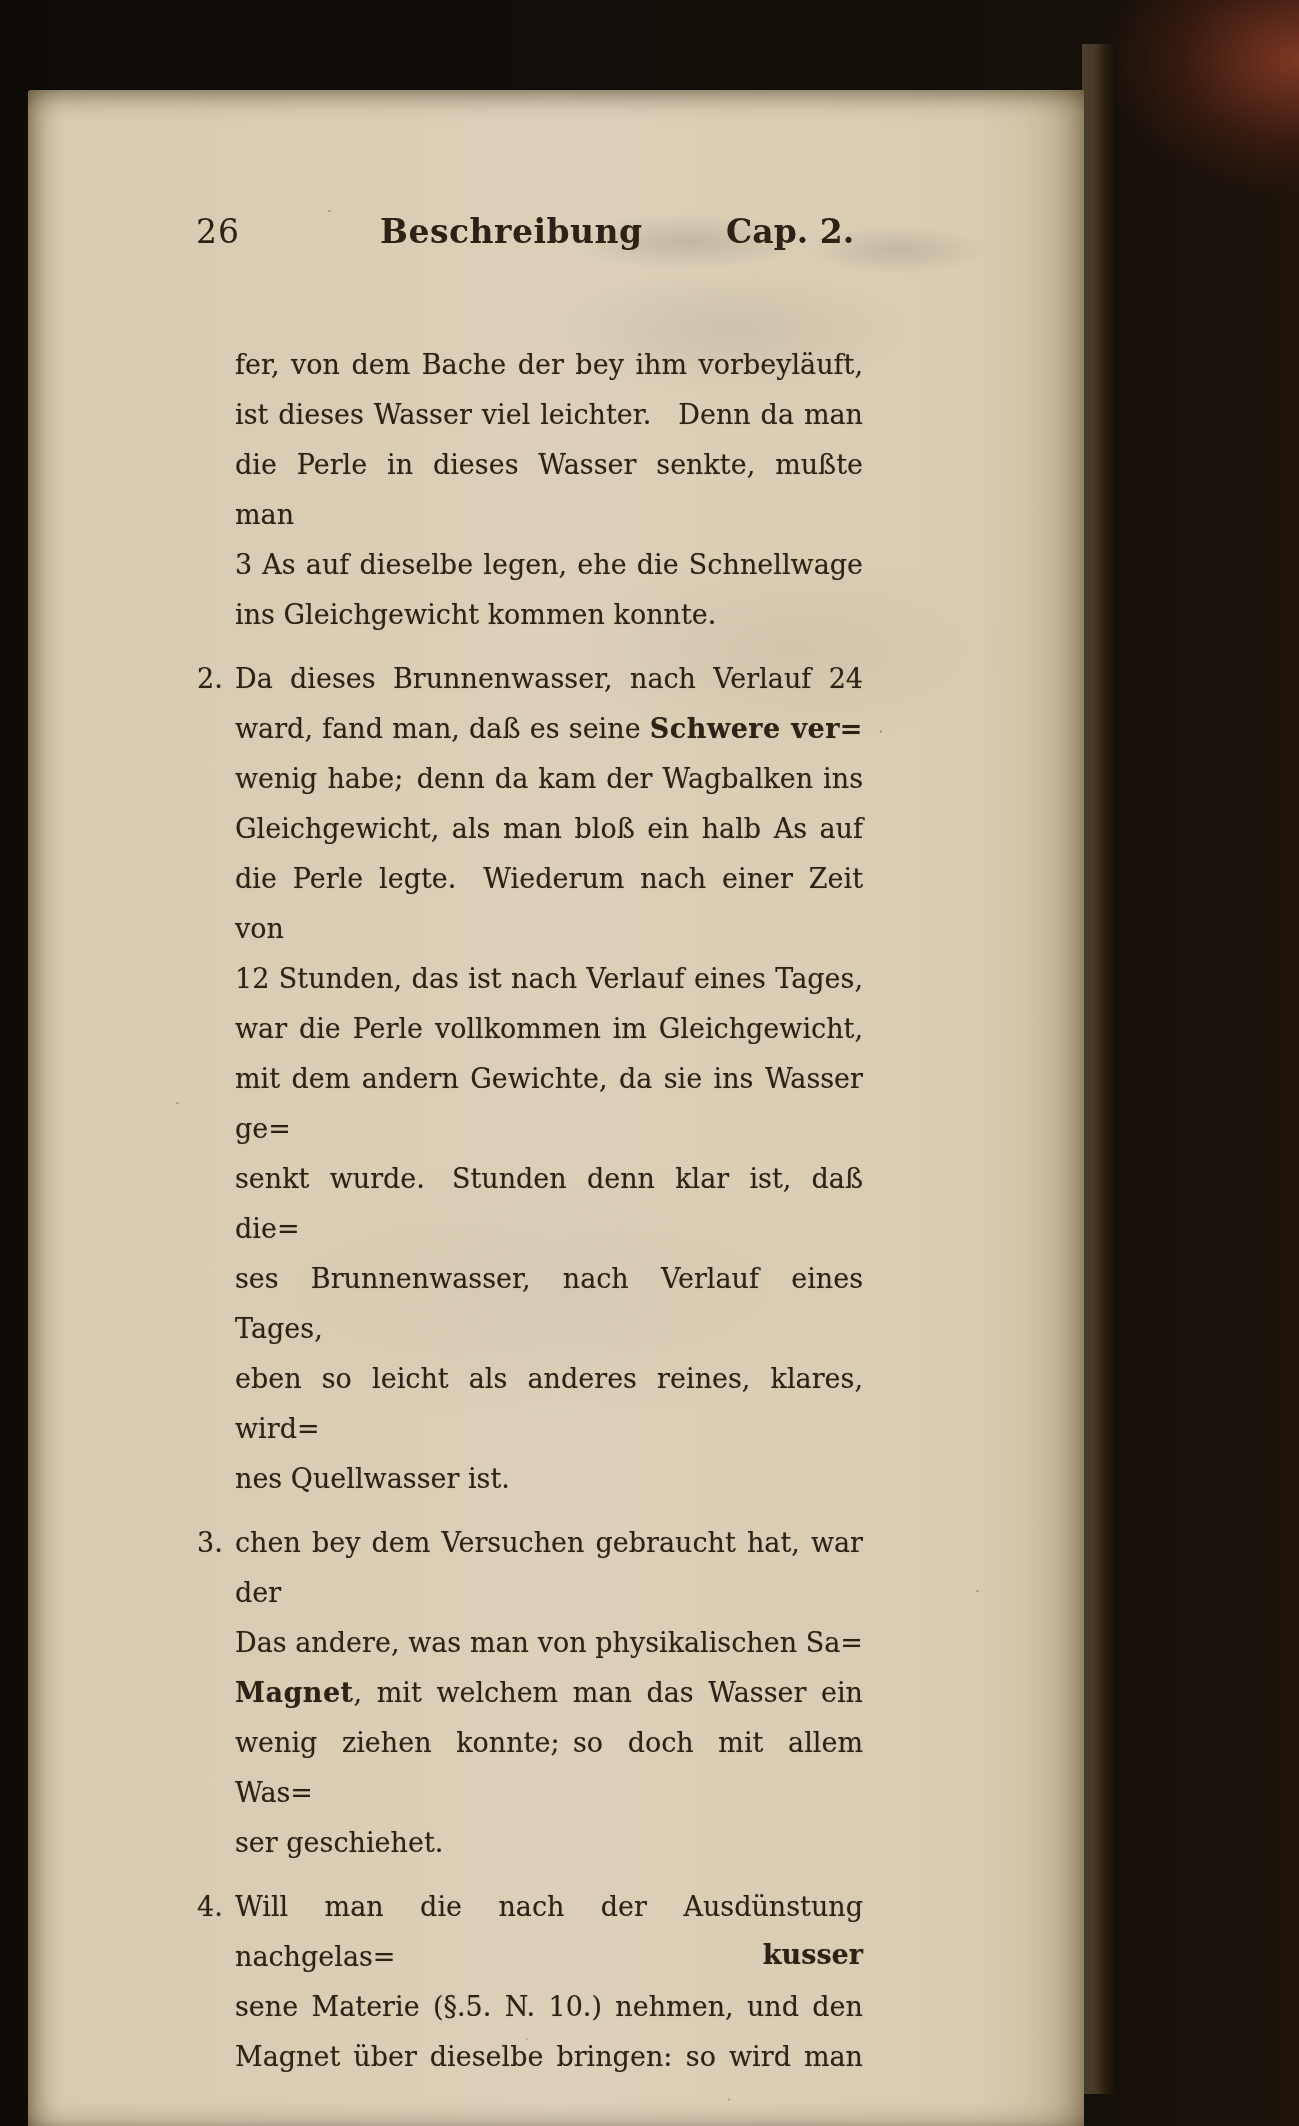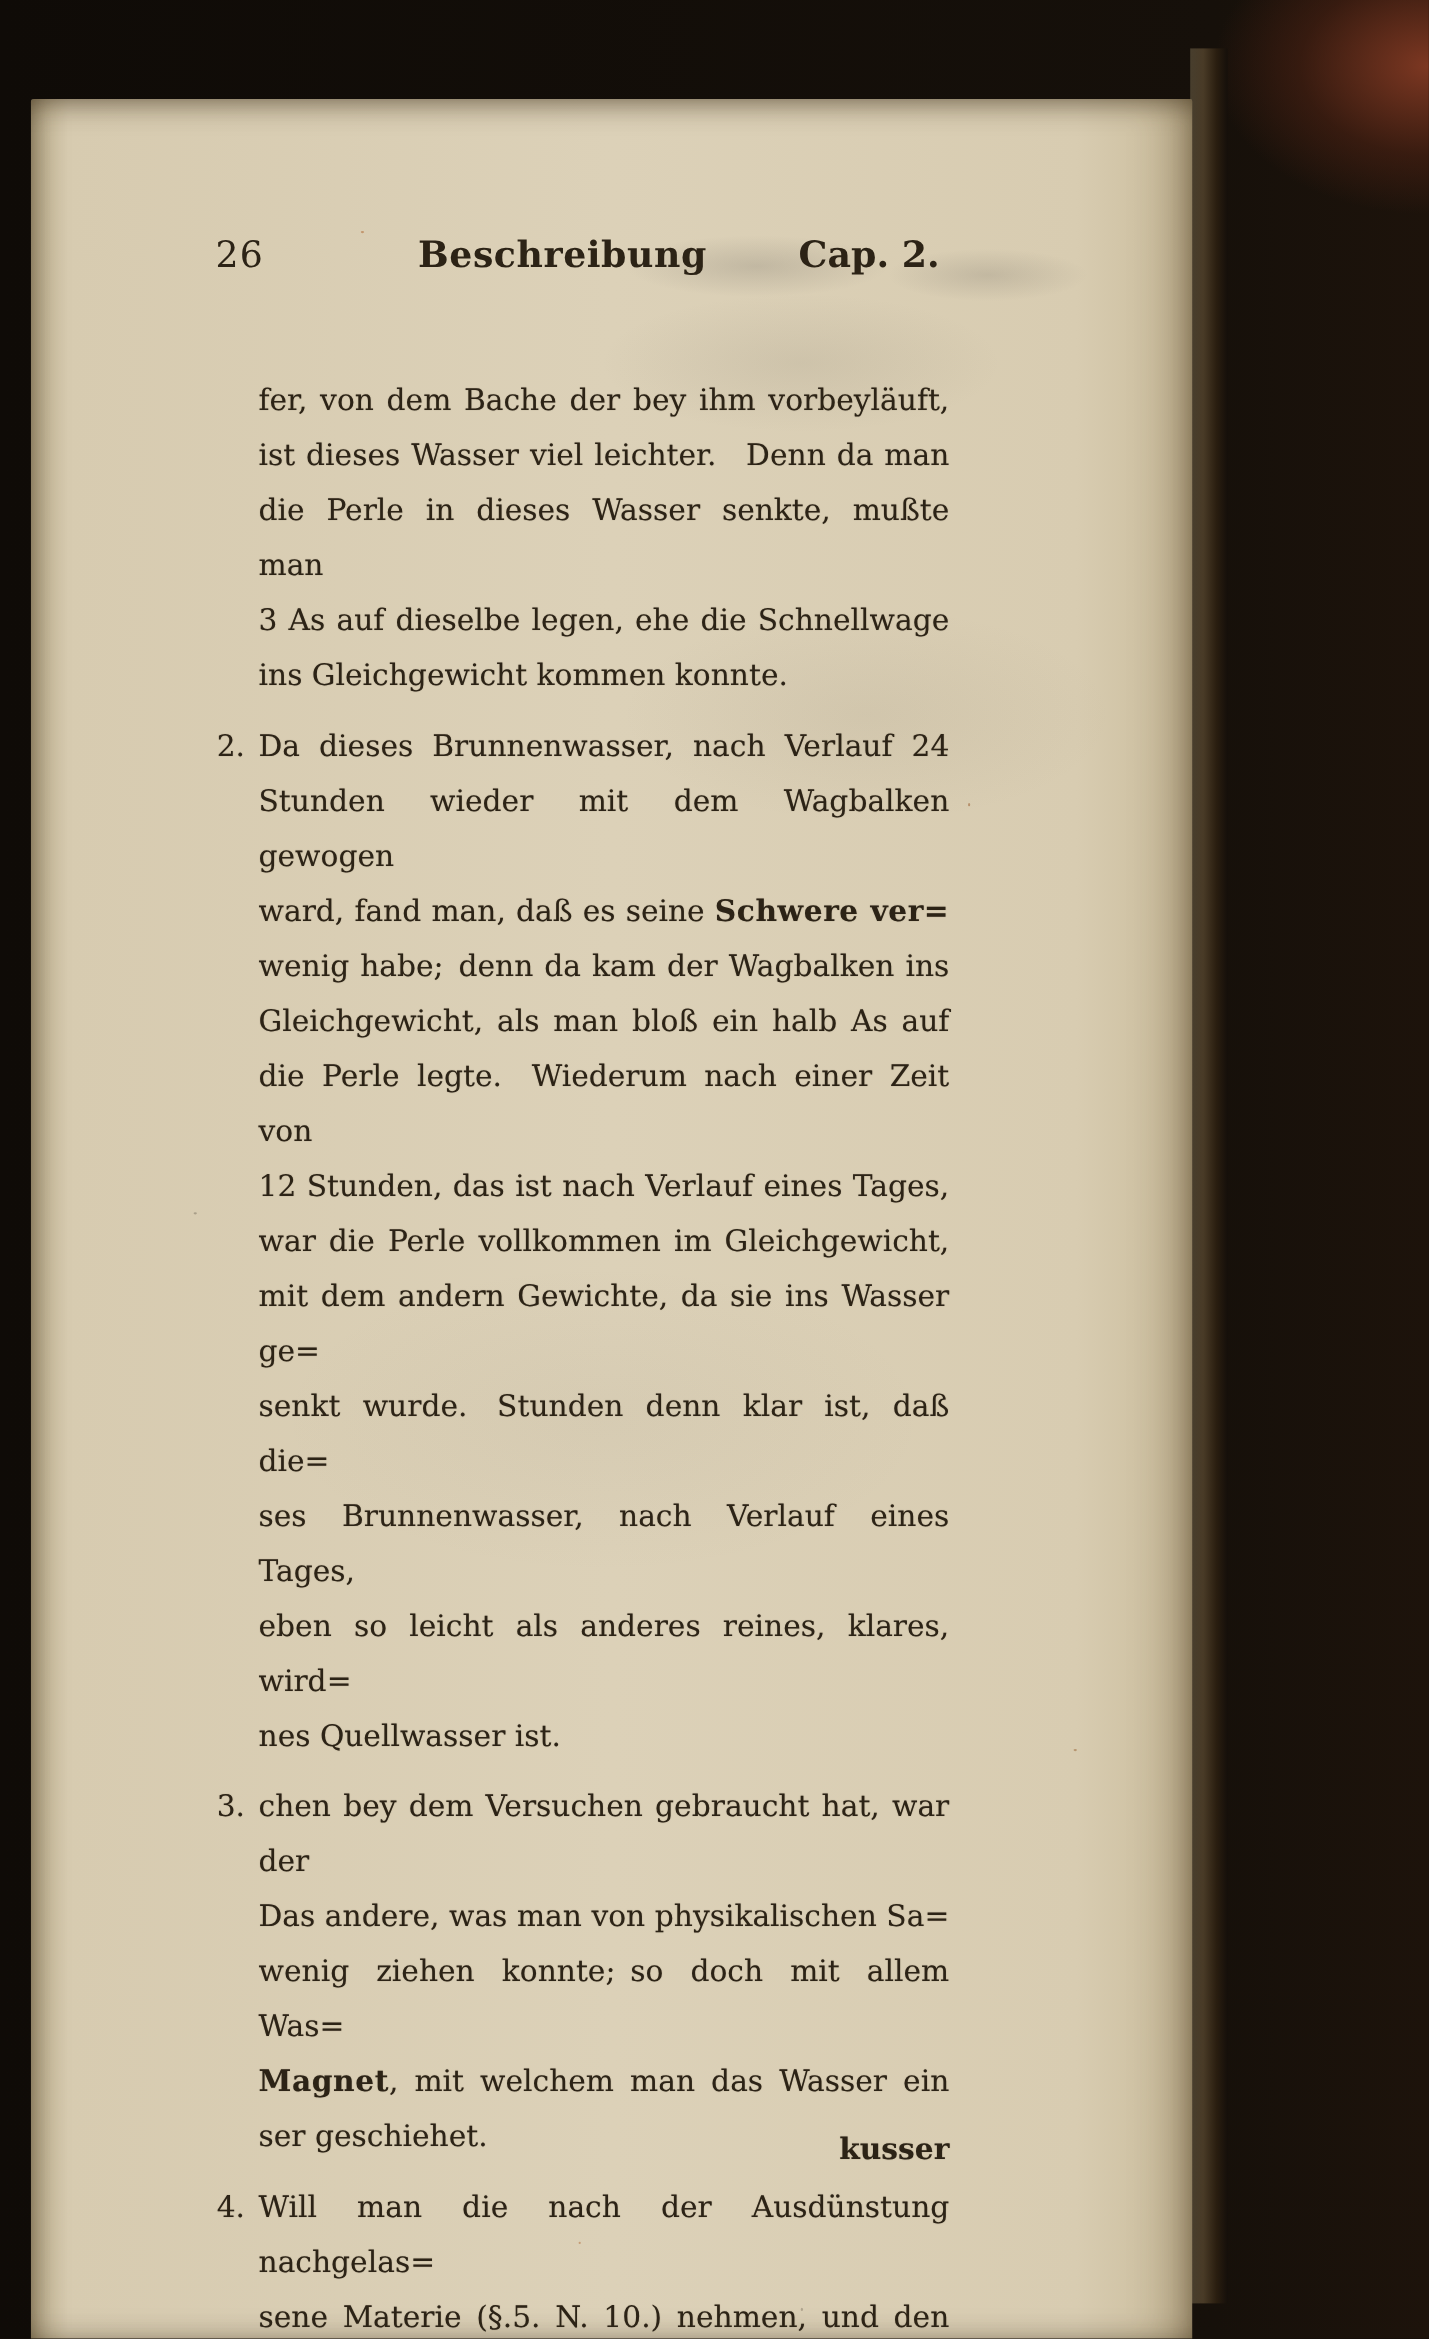--- a/index.html
+++ b/index.html
@@ -91,39 +91,38 @@
       <div class="para">
         <div class="line">fer, von dem Bache der bey ihm vorbeyläuft,</div>
         <div class="line">ist dieses Wasser viel leichter. Denn da man</div>
         <div class="line">die Perle in dieses Wasser senkte, mußte man</div>
         <div class="line">3 As auf dieselbe legen, ehe die Schnellwage</div>
         <div class="line line-end">ins Gleichgewicht kommen konnte.</div>
       </div>
       <div class="para">
         <span class="pnum">2.</span>
         <div class="line">Da dieses Brunnenwasser, nach Verlauf 24</div>
-        <div class="line">Stunden wieder mit dem Wagbalken gewogen</div>
         <div class="line">ward, fand man, daß es seine <span class="em">Schwere ver=</span></div>
         <div class="line">wenig habe; denn da kam der Wagbalken ins</div>
         <div class="line">Gleichgewicht, als man bloß ein halb As auf</div>
         <div class="line">die Perle legte. Wiederum nach einer Zeit von</div>
         <div class="line">12 Stunden, das ist nach Verlauf eines Tages,</div>
         <div class="line">war die Perle vollkommen im Gleichgewicht,</div>
         <div class="line">mit dem andern Gewichte, da sie ins Wasser ge=</div>
         <div class="line">senkt wurde. Stunden denn klar ist, daß die=</div>
         <div class="line">ses Brunnenwasser, nach Verlauf eines Tages,</div>
         <div class="line">eben so leicht als anderes reines, klares, wird=</div>
         <div class="line line-end">nes Quellwasser ist.</div>
       </div>
       <div class="para">
         <span class="pnum">3.</span>
         <div class="line">chen bey dem Versuchen gebraucht hat, war der</div>
         <div class="line">Das andere, was man von physikalischen Sa=</div>
+        <div class="line"><span class="em">Magnet</span>, mit welchem man das Wasser ein</div>
         <div class="line">wenig ziehen konnte; so doch mit allem Was=</div>
-        <div class="line"><span class="em">Magnet</span>, mit welchem man das Wasser ein</div>
         <div class="line line-end">ser geschiehet.</div>
       </div>
       <div class="para">
         <span class="pnum">4.</span>
         <div class="line">Will man die nach der Ausdünstung nachgelas=</div>
         <div class="line">sene Materie (§.5. N. 10.) nehmen, und den</div>
         <div class="line">Magnet über dieselbe bringen: so wird man</div>
       </div>
     </div>
 

